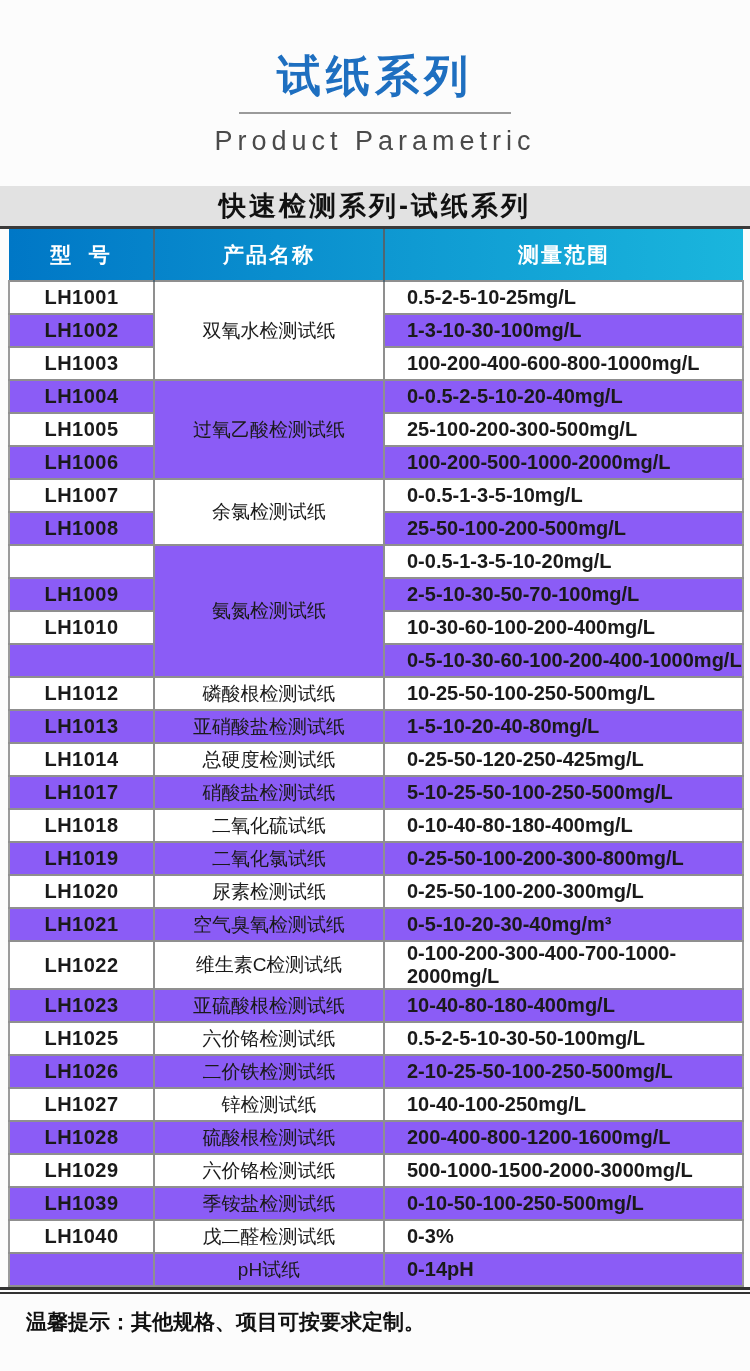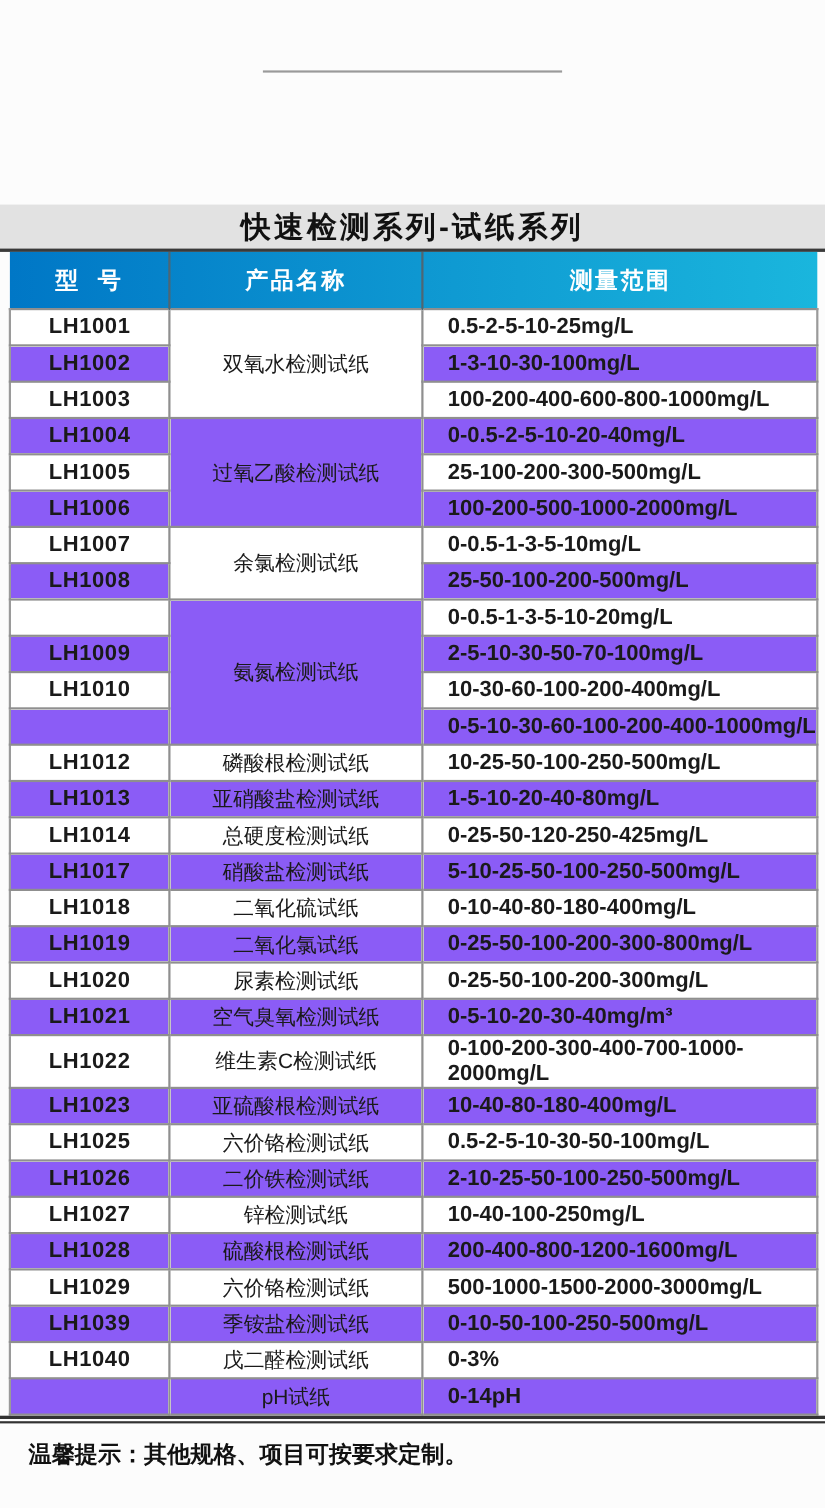--- a/index.html
+++ b/index.html
@@ -117,21 +117,23 @@
     font-size: 21px;
     font-weight: bold;
     color: #111;
     margin-left: 20px;
   }
 </style>
 </head>
 <body>
 
 <div class="title-block">
+  <div class="page-title">试纸系列</div>
   <div class="title-divider"></div>
+  <div class="page-subtitle">Product Parametric</div>
 </div>
 
 <div class="section-bar">
   <span>快速检测系列-试纸系列</span>
 </div>
 
 <table class="product-table">
   <colgroup>
     <col style="width:145px">
     <col style="width:230px">

